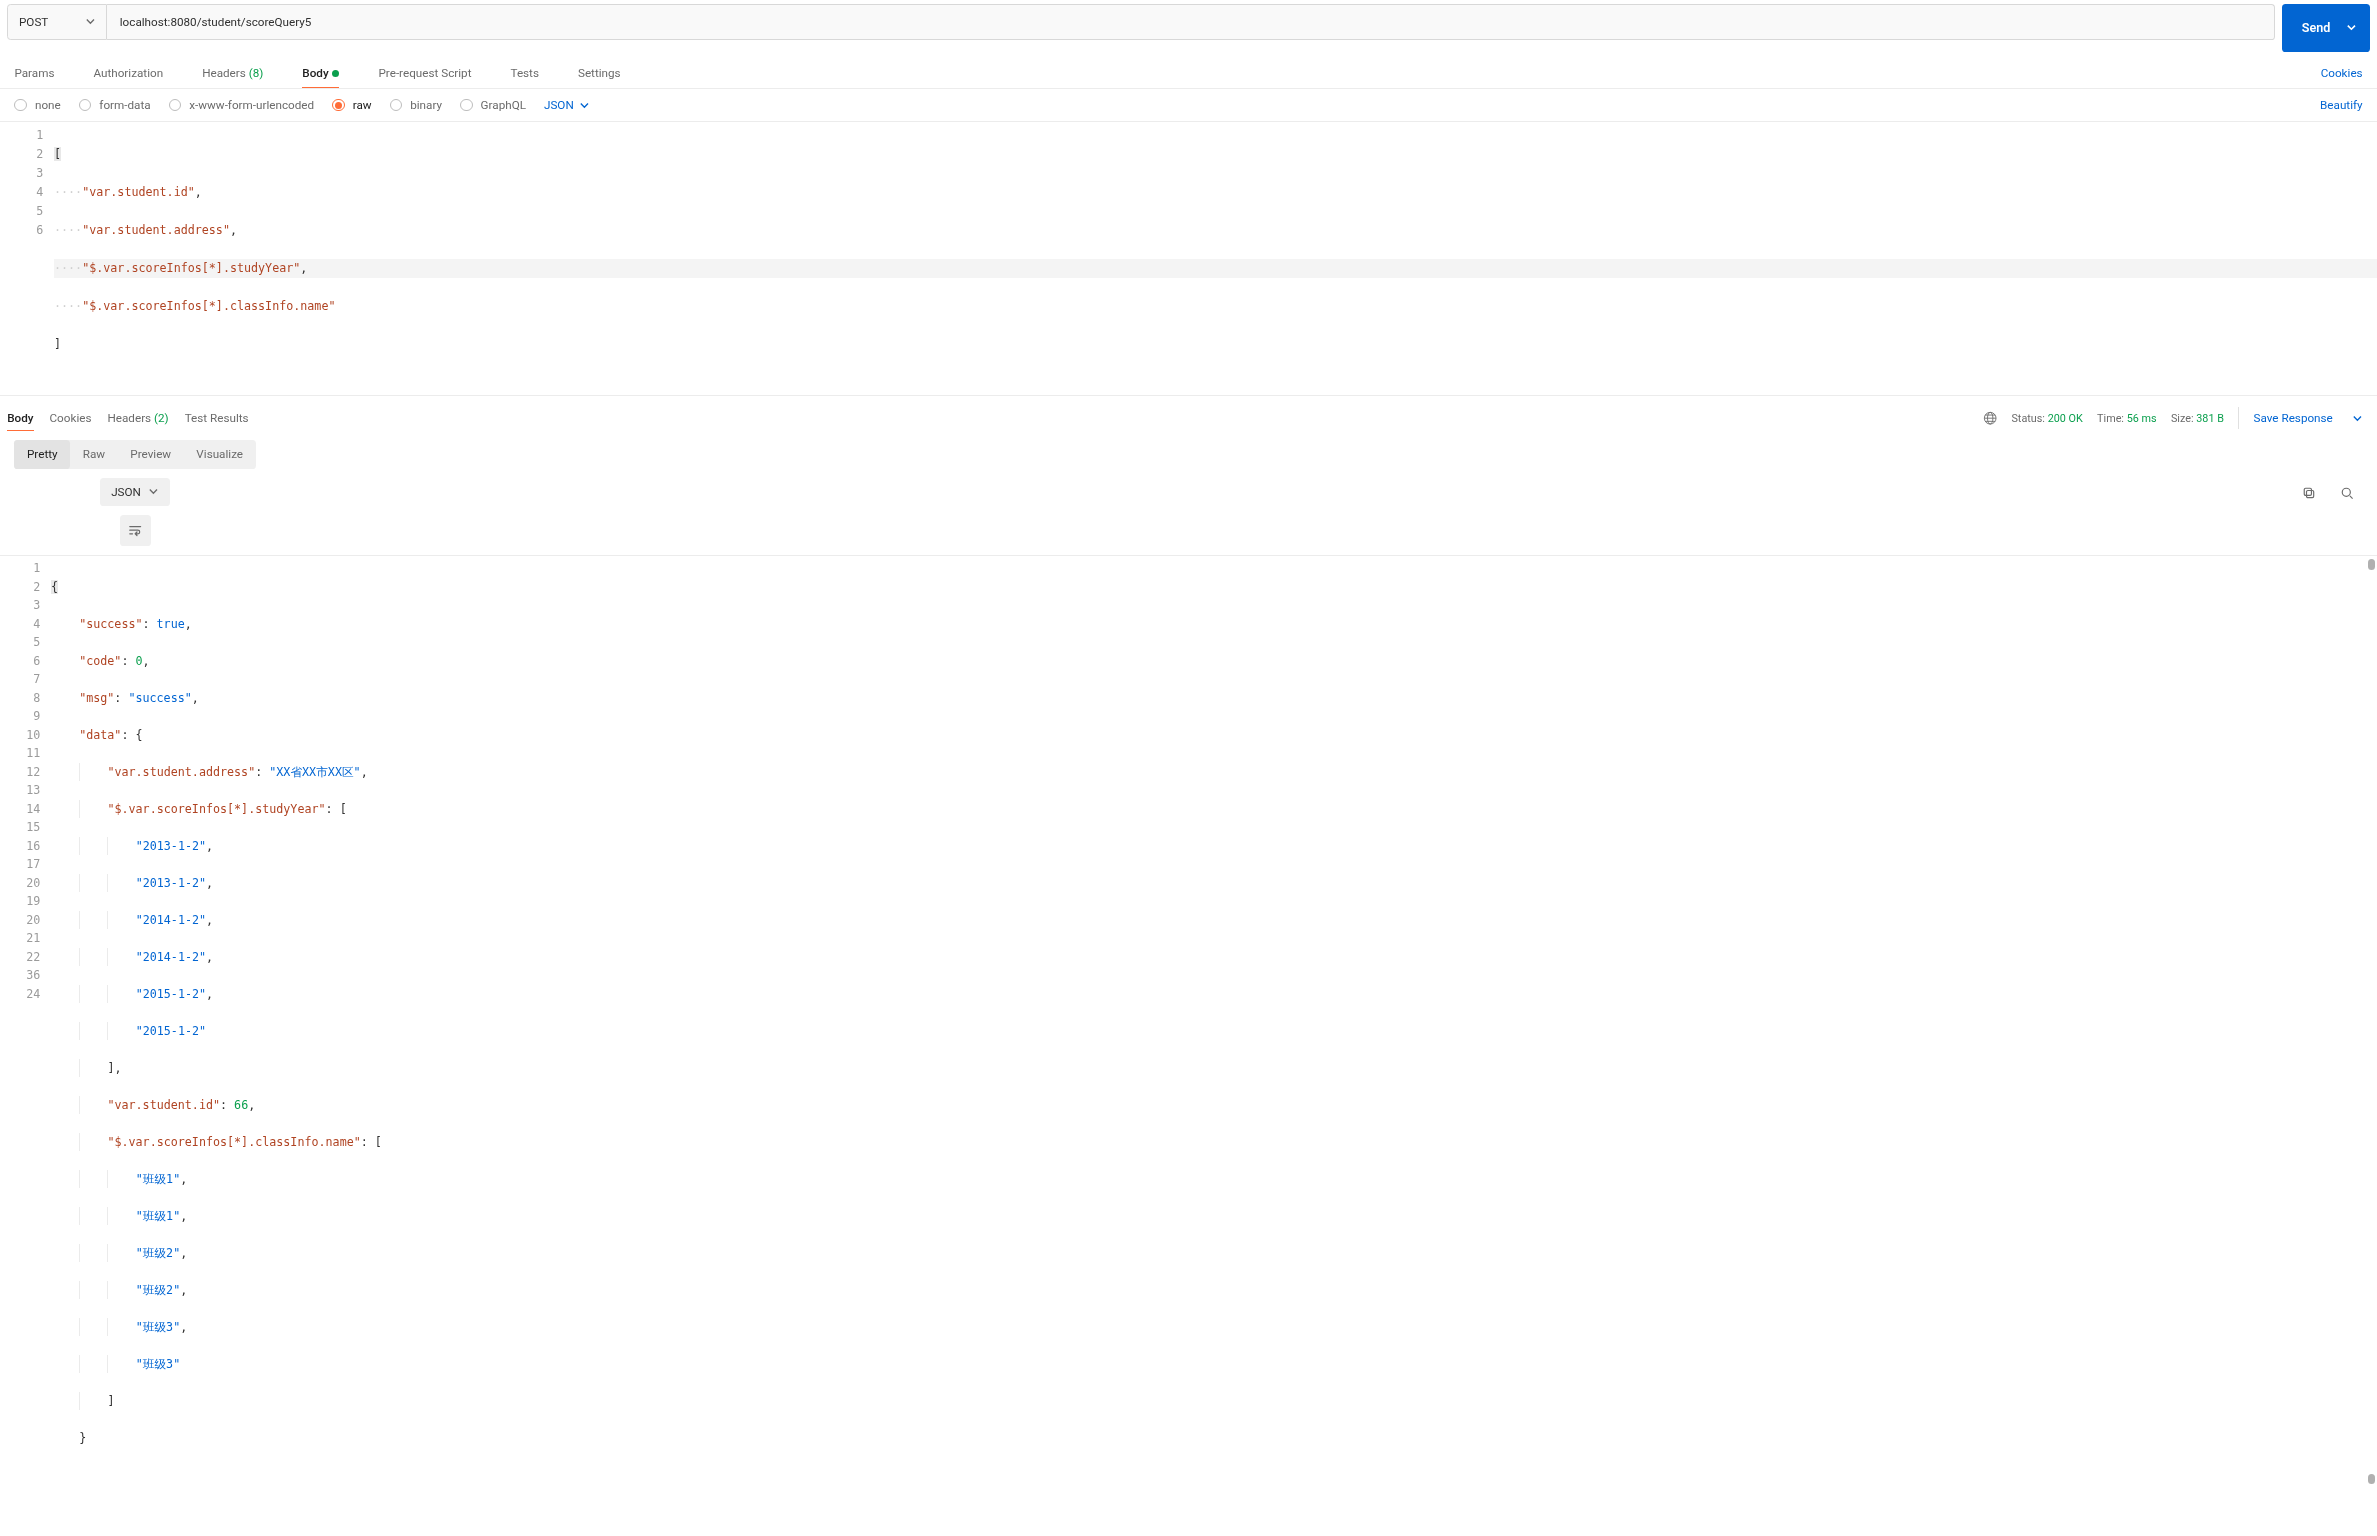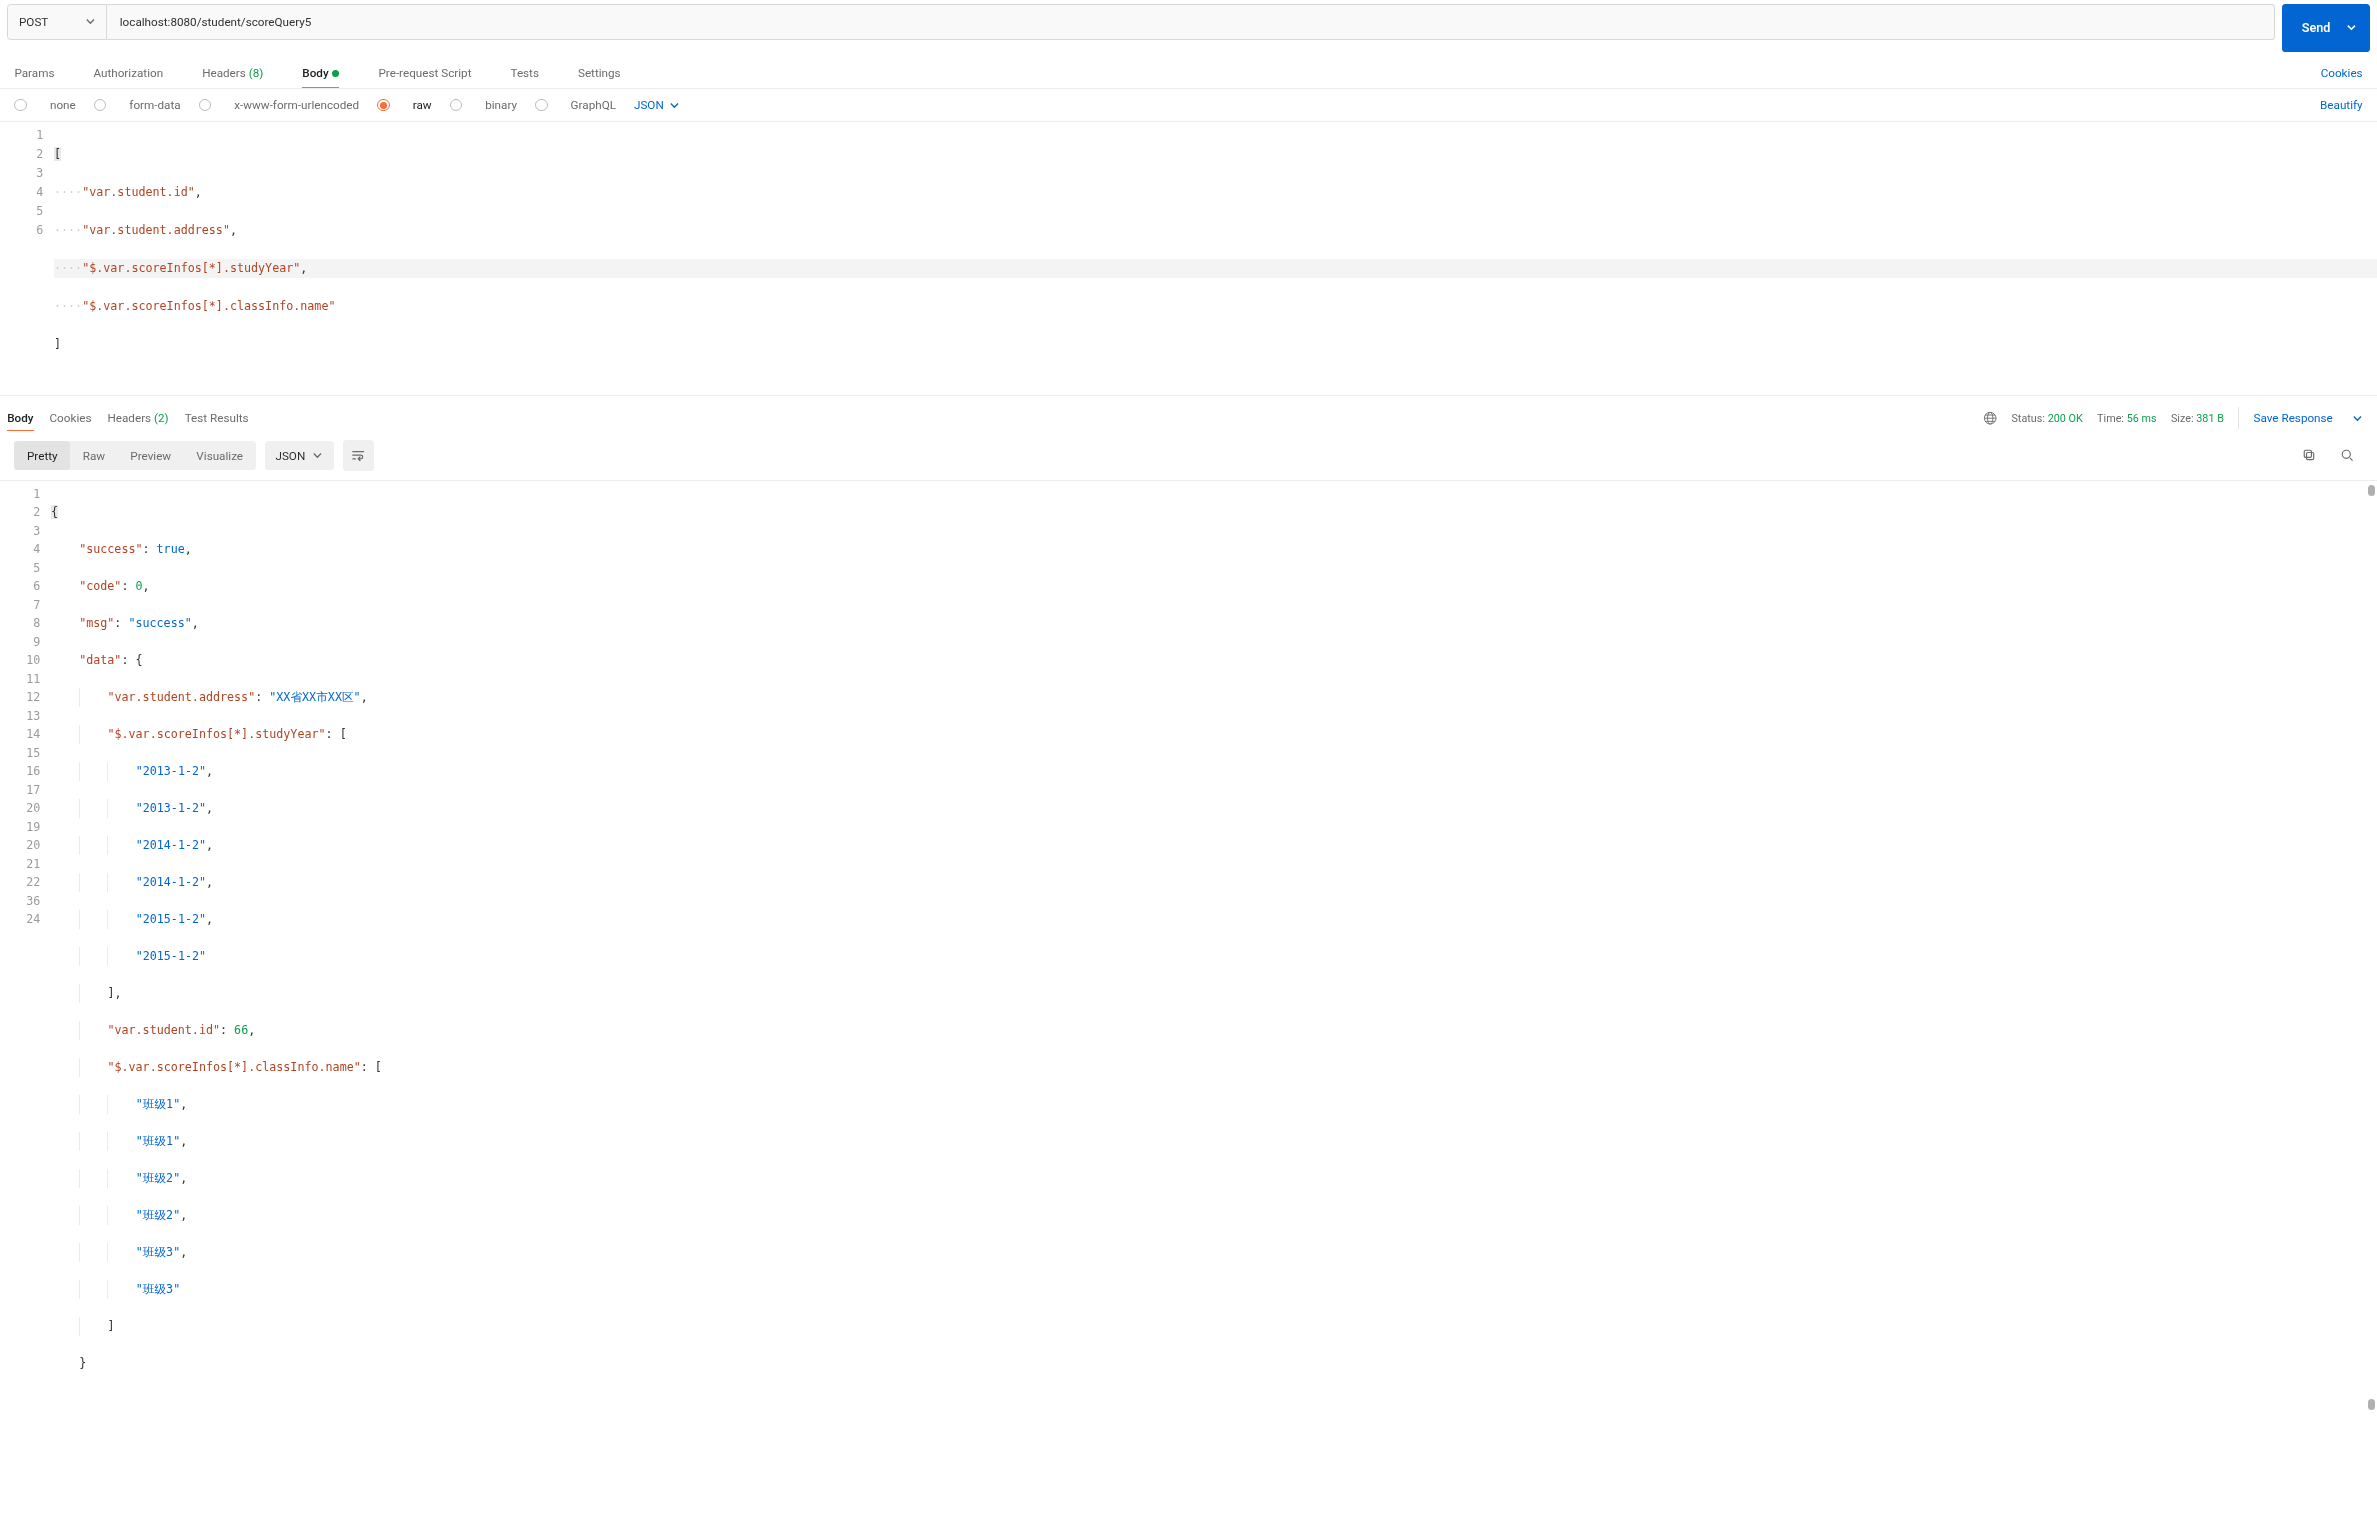--- a/index.html
+++ b/index.html
@@ -15,21 +15,21 @@
   .tabs-row { display: flex; align-items: center; padding: 7.2px 14.4px 0 14.4px; border-bottom: 0.9px solid #ececec; justify-content: space-between; }
   .tabs-left { display: flex; gap: 39px; }
   .tab { color: #6b6b6b; padding: 7.2px 0; cursor: pointer; font-size: 11.7px; }
   .tab.active { color: #212121; border-bottom: 1.8px solid #ff6c37; font-weight: 500; }
   .tab .count { color: #0a9f4d; }
   .tab .dot { display:inline-block; width:7.2px; height:7.2px; border-radius:50%; background:#0a9f4d; margin-left:3.6px; vertical-align: middle;}
   .link-blue { color: #0265d2; cursor: pointer; font-size: 11.7px; }
 
   .body-type-row { display:flex; align-items:center; padding: 9px 14.4px; justify-content: space-between; border-bottom: 0.9px solid #ececec;}
   .body-type-left { display:flex; gap: 18px; align-items:center; }
-  .radio-opt { display:flex; align-items:center; gap:23px; color:#6b6b6b; cursor:pointer; }
+  .radio-opt { display:flex; align-items:center; gap:8px; color:#6b6b6b; cursor:pointer; }
   .radio-opt.active { color:#212121; }
   .radio-circle { width:12.6px;height:12.6px;border-radius:50%;border:1.8px solid #bdbdbd; display:inline-block; position:relative;}
   .radio-opt.active .radio-circle { border-color:#ff6c37;}
   .radio-opt.active .radio-circle::after { content:"";position:absolute;inset:1.8px;border-radius:50%;background:#ff6c37;}
   .format-select { color:#0265d2; display:flex; align-items:center; gap:5.4px; cursor:pointer; }
 
   .editor { font-family: ui-monospace, SFMono-Regular, Menlo, Consolas, monospace; font-size: 11.7px; display:flex; border-bottom:0.9px solid #ececec; }
   .gutter { width: 54px; text-align: right; color:#9b9b9b; padding: 3.6px 10.8px 3.6px 0; user-select:none; background:#fff;}
   .gutter div { height: 19px; line-height:19px; }
   .code { flex:1; padding: 3.6px 0; white-space: pre; line-height:19px; }
@@ -44,21 +44,21 @@
   .response-head { display:flex; justify-content:space-between; align-items:center; padding: 9px 14.4px 0 7.2px; }
   .resp-tabs { display:flex; gap:16px; }
   .resp-tab { color:#6b6b6b; padding: 5.4px 0; cursor:pointer; }
   .resp-tab.active { color:#212121; border-bottom:1.8px solid #ff6c37; font-weight:500;}
   .resp-meta { display:flex; align-items:center; gap:14.4px; color:#6b6b6b; font-size:10.8px;}
   .resp-meta .green { color:#0a9f4d; }
   .resp-meta .sep { width:0.9px;height:21.6px;background:#e0e0e0;}
   .save-resp { color:#0265d2; font-size:11.7px; display:flex; align-items:center; gap:19px; cursor:pointer;}
 
   .view-bar { display:flex; align-items:center; padding: 9px 14.4px; gap:9px; border-bottom: 0.9px solid #ececec; justify-content: space-between;}
-  .view-left { display:flex; align-items:center; gap:9px;}
+  .view-left { display:flex; align-items:center; gap:9px;flex-direction:column;}
   .seg { display:flex; background:#f0f0f0; border-radius:3.6px;}
   .seg-item { padding: 7.2px 12.6px; color:#6b6b6b; cursor:pointer;}
   .seg-item.active { background:#e3e3e3; color:#212121; border-radius:3.6px;}
   .fmt-select { background:#f0f0f0; border-radius:3.6px; padding: 7.2px 10.8px; color:#303030; display:flex; align-items:center; gap:7.2px; cursor:pointer;}
   .icon-btn { background:#f0f0f0; border-radius:3.6px; width:31px;height:31px;display:flex;align-items:center;justify-content:center; cursor:pointer;}
   .icon-ghost { width:31px;height:31px;display:flex;align-items:center;justify-content:center; color:#6b6b6b; cursor:pointer;}
 
   .resp-editor { display:flex; font-family: ui-monospace, SFMono-Regular, Menlo, Consolas, monospace; font-size:11.7px; position:relative;}
   .resp-gutter { width:51px; text-align:right; color:#9b9b9b; padding:3.6px 10.8px 3.6px 0; user-select:none;}
   .resp-gutter div { height:18.5px; line-height:18.5px;}

